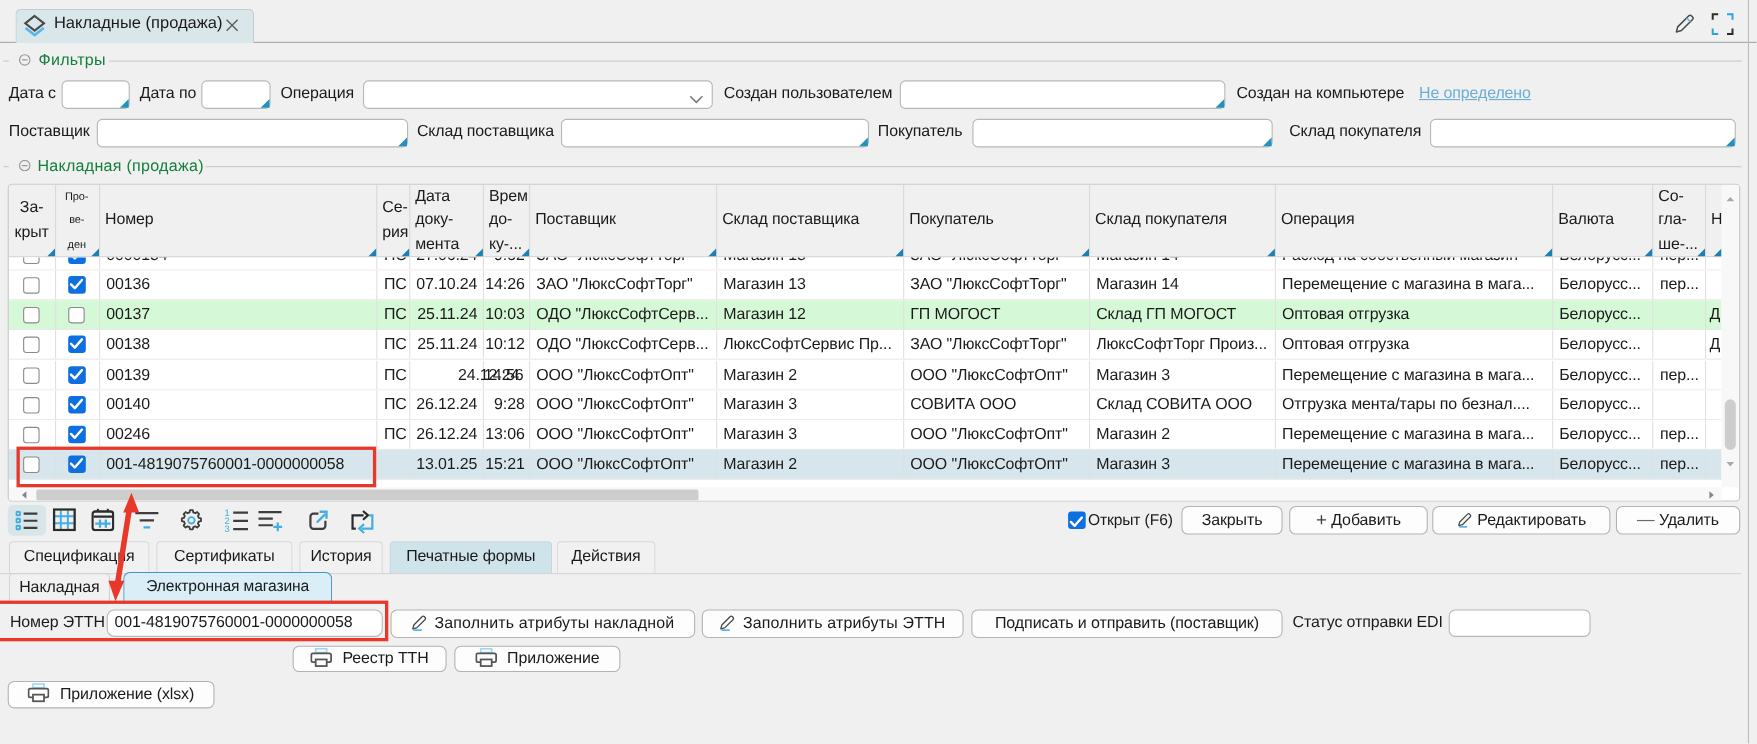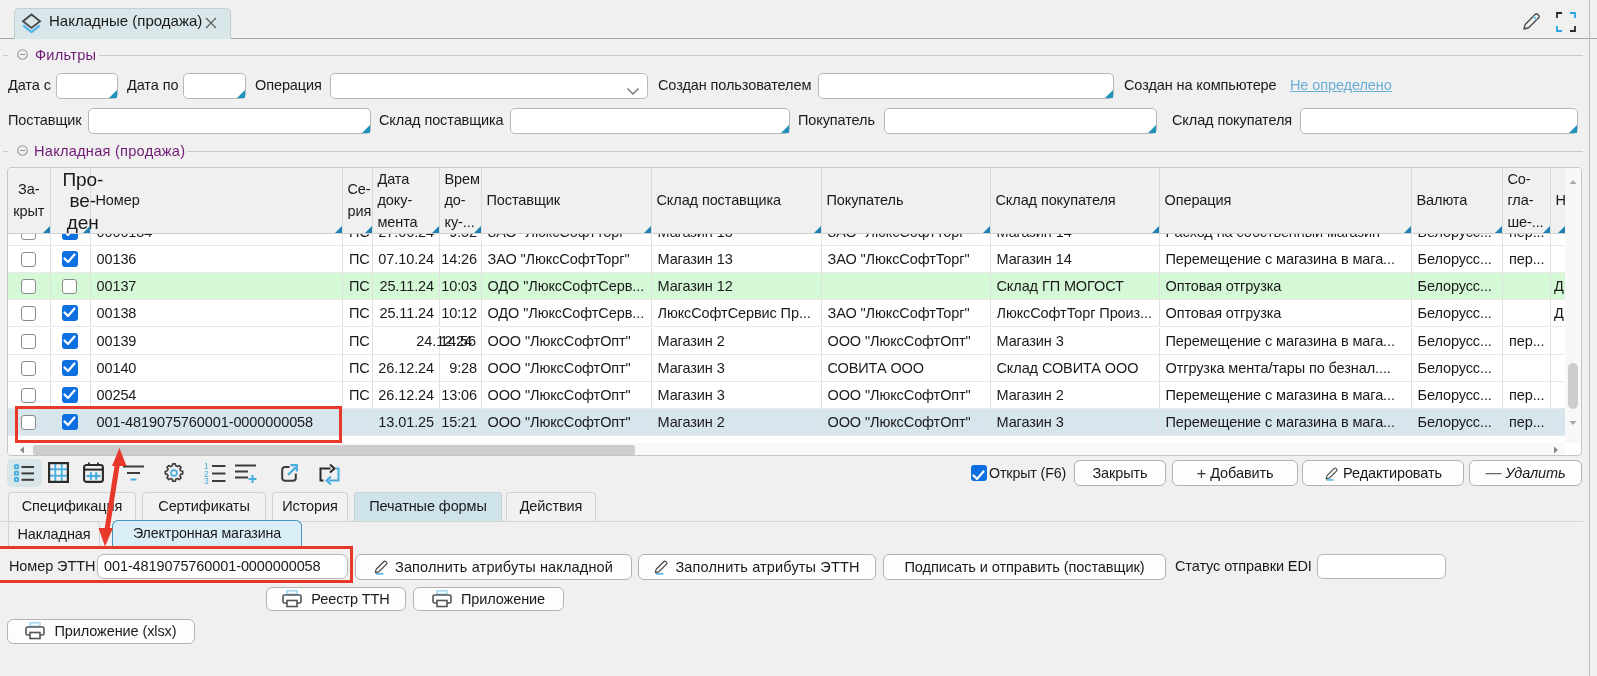--- a/index.html
+++ b/index.html
@@ -1,21 +1,21 @@
 <!DOCTYPE html>
 <html><head><meta charset="utf-8">
 <style>
 html,body{margin:0;padding:0;}
 body{width:1597px;height:676px;background:#f0f0f0;font-family:"Liberation Sans",sans-serif;color:#1a1a1a;overflow:hidden;}
 #page{position:relative;width:1597px;height:676px;overflow:hidden;}
 .abs{position:absolute;}
 .lbl{position:absolute;font-size:14.5px;line-height:25px;height:25px;white-space:nowrap;letter-spacing:-0.1px;}
 .inp{position:absolute;background:#fff;border:1px solid #b7b7b7;border-radius:5px;height:26px;box-sizing:border-box;}
 .inp .tri{position:absolute;right:0px;bottom:0px;width:0;height:0;border-left:8.5px solid transparent;border-bottom:8.5px solid #2191bd;}
-.glbl{position:absolute;color:#701a75;font-size:14.6px;letter-spacing:0.25px;white-space:nowrap;}
+.glbl{position:absolute;color:#15803d;font-size:14.6px;letter-spacing:0.25px;white-space:nowrap;}
 .gline{position:absolute;height:1px;background:#c9c9c9;}
 .hts{position:absolute;line-height:21px;white-space:nowrap;}
 .stri{position:absolute;width:0;height:0;border-left:7px solid transparent;border-bottom:7px solid #1b80b2;}
 .cell{position:absolute;top:0;height:27px;line-height:27px;font-size:14.5px;letter-spacing:-0.1px;white-space:nowrap;overflow:hidden;box-sizing:border-box;}
 .cb{position:absolute;top:6px;width:15px;height:15px;border:1px solid #8b8b8b;border-radius:3px;background:#fff;box-sizing:border-box;}
 .cbc{position:absolute;top:5px;width:16px;height:16px;border-radius:3px;background:#0e6fe0;}
 .cbc svg{position:absolute;left:1px;top:2px;}
 .vline{position:absolute;top:0;width:1px;background:#e0e0e0;}
 .btn{position:absolute;background:#fdfdfd;border:1px solid #b3b3b3;border-radius:6px;box-sizing:border-box;font-size:14.5px;letter-spacing:-0.1px;color:#1a1a1a;text-align:center;white-space:nowrap;}
 .tab1{position:absolute;top:492px;height:29px;background:#f1f1f1;border:1px solid #d2d2d2;border-bottom:none;border-radius:4px 4px 0 0;box-sizing:border-box;font-size:14.5px;letter-spacing:-0.1px;text-align:center;line-height:27px;}
@@ -111,21 +111,21 @@
 <div class="abs" style="left:431.0px;top:0;width:1px;height:65.5px;background:#d9d9d9;"></div>
 <div class="abs" style="left:473.0px;top:0;width:1px;height:65.5px;background:#d9d9d9;"></div>
 <div class="abs" style="left:643.0px;top:0;width:1px;height:65.5px;background:#d9d9d9;"></div>
 <div class="abs" style="left:813.0px;top:0;width:1px;height:65.5px;background:#d9d9d9;"></div>
 <div class="abs" style="left:982.0px;top:0;width:1px;height:65.5px;background:#d9d9d9;"></div>
 <div class="abs" style="left:1151.0px;top:0;width:1px;height:65.5px;background:#d9d9d9;"></div>
 <div class="abs" style="left:1403.0px;top:0;width:1px;height:65.5px;background:#d9d9d9;"></div>
 <div class="abs" style="left:1494.0px;top:0;width:1px;height:65.5px;background:#d9d9d9;"></div>
 <div class="abs" style="left:1542.0px;top:0;width:1px;height:65.5px;background:#d9d9d9;"></div>
 <div class="hts" style="left:0.0px;top:11.2px;width:41.5px;text-align:center;font-size:14.5px;letter-spacing:-0.1px;line-height:21.5px;">За-<br>крыт</div>
-<div class="hts" style="left:41.5px;top:0.5px;width:40.5px;text-align:center;font-size:19px;letter-spacing:-0.1px;line-height:21.5px;padding-left:13px;">Про-<br>ве-<br>ден</div>
+<div class="hts" style="left:41.5px;top:0.5px;width:40.5px;text-align:center;font-size:10px;letter-spacing:-0.1px;line-height:21.5px;">Про-<br>ве-<br>ден</div>
 <div class="hts" style="left:87.5px;top:22.0px;font-size:14.5px;letter-spacing:-0.1px;line-height:21.5px;">Номер</div>
 <div class="hts" style="left:339.5px;top:11.2px;font-size:14.5px;letter-spacing:-0.1px;line-height:21.5px;">Се-<br>рия</div>
 <div class="hts" style="left:369.5px;top:0.5px;font-size:14.5px;letter-spacing:-0.1px;line-height:21.5px;">Дата<br>доку-<br>мента</div>
 <div class="hts" style="left:436.5px;top:0.5px;font-size:14.5px;letter-spacing:-0.1px;line-height:21.5px;">Врем<br>до-<br>ку-...</div>
 <div class="hts" style="left:478.5px;top:22.0px;font-size:14.5px;letter-spacing:-0.1px;line-height:21.5px;">Поставщик</div>
 <div class="hts" style="left:648.5px;top:22.0px;font-size:14.5px;letter-spacing:-0.1px;line-height:21.5px;">Склад поставщика</div>
 <div class="hts" style="left:818.5px;top:22.0px;font-size:14.5px;letter-spacing:-0.1px;line-height:21.5px;">Покупатель</div>
 <div class="hts" style="left:987.5px;top:22.0px;font-size:14.5px;letter-spacing:-0.1px;line-height:21.5px;">Склад покупателя</div>
 <div class="hts" style="left:1156.5px;top:22.0px;font-size:14.5px;letter-spacing:-0.1px;line-height:21.5px;">Операция</div>
 <div class="hts" style="left:1408.5px;top:22.0px;font-size:14.5px;letter-spacing:-0.1px;line-height:21.5px;">Валюта</div>
@@ -229,20 +229,21 @@
 <div class="vline" style="left:1494.0px;height:27px;"></div>
 <div class="vline" style="left:1542.0px;height:27px;"></div>
 <div class="cb" style="left:13.2px;"></div>
 <div class="cb" style="left:54.2px;"></div>
 <div class="cell" style="left:88.5px;width:245.5px;">00137</div>
 <div class="cell" style="left:341.0px;width:23.0px;">ПС</div>
 <div class="cell" style="left:364.0px;width:62.0px;text-align:right;">25.11.24</div>
 <div class="cell" style="left:431.0px;width:38.0px;text-align:right;">10:03</div>
 <div class="cell" style="left:479.5px;width:163.5px;">ОДО "ЛюксСофтСерв...</div>
 <div class="cell" style="left:649.5px;width:163.5px;">Магазин 12</div>
+<div class="cell" style="left:819.5px;width:162.5px;">ГП МОГОСТ</div>
 <div class="cell" style="left:988.5px;width:162.5px;">Склад ГП МОГОСТ</div>
 <div class="cell" style="left:1157.5px;width:245.5px;">Оптовая отгрузка</div>
 <div class="cell" style="left:1409.5px;width:84.5px;">Белорусс...</div>
 <div class="cell" style="left:1546.0px;width:11.0px;">Д</div>
 </div>
       </div>
 <div class="abs" style="left:0;top:132.3px;width:1557px;height:27.2px;overflow:hidden;background:#ffffff;border-bottom:1px solid #e9e9e9;box-sizing:border-box;">
 <div class="abs" style="left:0;top:0px;width:1557px;height:27px;">
 <div class="vline" style="left:41.5px;height:27px;"></div>
 <div class="vline" style="left:82.0px;height:27px;"></div>
@@ -357,21 +358,21 @@
 <div class="vline" style="left:1151.0px;height:27px;"></div>
 <div class="vline" style="left:1403.0px;height:27px;"></div>
 <div class="vline" style="left:1494.0px;height:27px;"></div>
 <div class="vline" style="left:1542.0px;height:27px;"></div>
 <div class="cb" style="left:13.2px;"></div>
 <div class="cbc" style="left:53.8px;">
             <svg width="13" height="11" viewBox="0 0 13 11">
               <path d="M1.5 5.5 L5 9 L11.5 1.5" stroke="#fff" stroke-width="2.2" fill="none" stroke-linecap="round" stroke-linejoin="round"></path>
             </svg>
           </div>
-<div class="cell" style="left:88.5px;width:245.5px;">00254</div>
+<div class="cell" style="left:88.5px;width:245.5px;">00246</div>
 <div class="cell" style="left:341.0px;width:23.0px;">ПС</div>
 <div class="cell" style="left:364.0px;width:62.0px;text-align:right;">26.12.24</div>
 <div class="cell" style="left:431.0px;width:38.0px;text-align:right;">13:06</div>
 <div class="cell" style="left:479.5px;width:163.5px;">ООО "ЛюксСофтОпт"</div>
 <div class="cell" style="left:649.5px;width:163.5px;">Магазин 3</div>
 <div class="cell" style="left:819.5px;width:162.5px;">ООО "ЛюксСофтОпт"</div>
 <div class="cell" style="left:988.5px;width:162.5px;">Магазин 2</div>
 <div class="cell" style="left:1157.5px;width:245.5px;">Перемещение с магазина в мага...</div>
 <div class="cell" style="left:1409.5px;width:84.5px;">Белорусс...</div>
 <div class="cell" style="left:1501.0px;width:41.0px;">пер...</div>
@@ -495,21 +496,21 @@
             <path d="M1.5 5.5 L5 9 L11.5 1.5" stroke="#fff" stroke-width="2.2" fill="none" stroke-linecap="round" stroke-linejoin="round"></path>
           </svg></span>
       </div>
 <div class="abs" style="left:989px;top:7px;font-size:14.2px;letter-spacing:-0.1px;">Открыт (F6)</div>
 <div class="btn" style="left:1074px;top:2px;width:92px;height:26px;line-height:24px;">Закрыть</div>
 <div class="btn" style="left:1172px;top:2px;width:126px;height:26px;line-height:24px;"><span style="color:#3d3d3d;font-size:17px;vertical-align:-1px;">+</span> Добавить</div>
 <div class="btn" style="left:1302px;top:2px;width:162px;height:26px;line-height:24px;"><svg width="15" height="15" viewBox="0 0 21 21" style="vertical-align:-3px;margin-right:4px;">
           <path d="M3 18 L4.2 13.4 L14.3 3.3 A1.6 1.6 0 0 1 16.6 3.3 L17.7 4.4 A1.6 1.6 0 0 1 17.7 6.7 L7.6 16.8 Z" fill="none" stroke="#4a4a4a" stroke-width="1.6" stroke-linejoin="round"></path>
           <path d="M3.6 19.5 h10" stroke="#57b7ea" stroke-width="2.2"></path>
         </svg>Редактировать</div>
-<div class="btn" style="left:1469px;top:2px;width:113px;height:26px;line-height:24px;font-style:italic;"><span style="color:#6a6a6a;font-size:16px;vertical-align:0px;">—</span> Удалить</div>
+<div class="btn" style="left:1469px;top:2px;width:113px;height:26px;line-height:24px;"><span style="color:#6a6a6a;font-size:16px;vertical-align:0px;">—</span> Удалить</div>
     </div>
 
 <div class="tab1" style="left:8px;width:128px;">Спецификация</div>
 <div class="tab1" style="left:142px;width:124px;">Сертификаты</div>
 <div class="tab1" style="left:272px;width:76px;">История</div>
 <div class="tab1" style="left:354px;width:148px;background:#cfe3ea;border-color:#c2d4db;">Печатные формы</div>
 <div class="tab1" style="left:506px;width:90px;">Действия</div>
 <div class="abs" style="left:0;top:521px;width:1583px;height:1px;background:#d4d4d4;"></div>
 
 <div class="tab1" style="left:8px;top:521px;height:26px;line-height:24px;width:92px;">Накладная</div>

